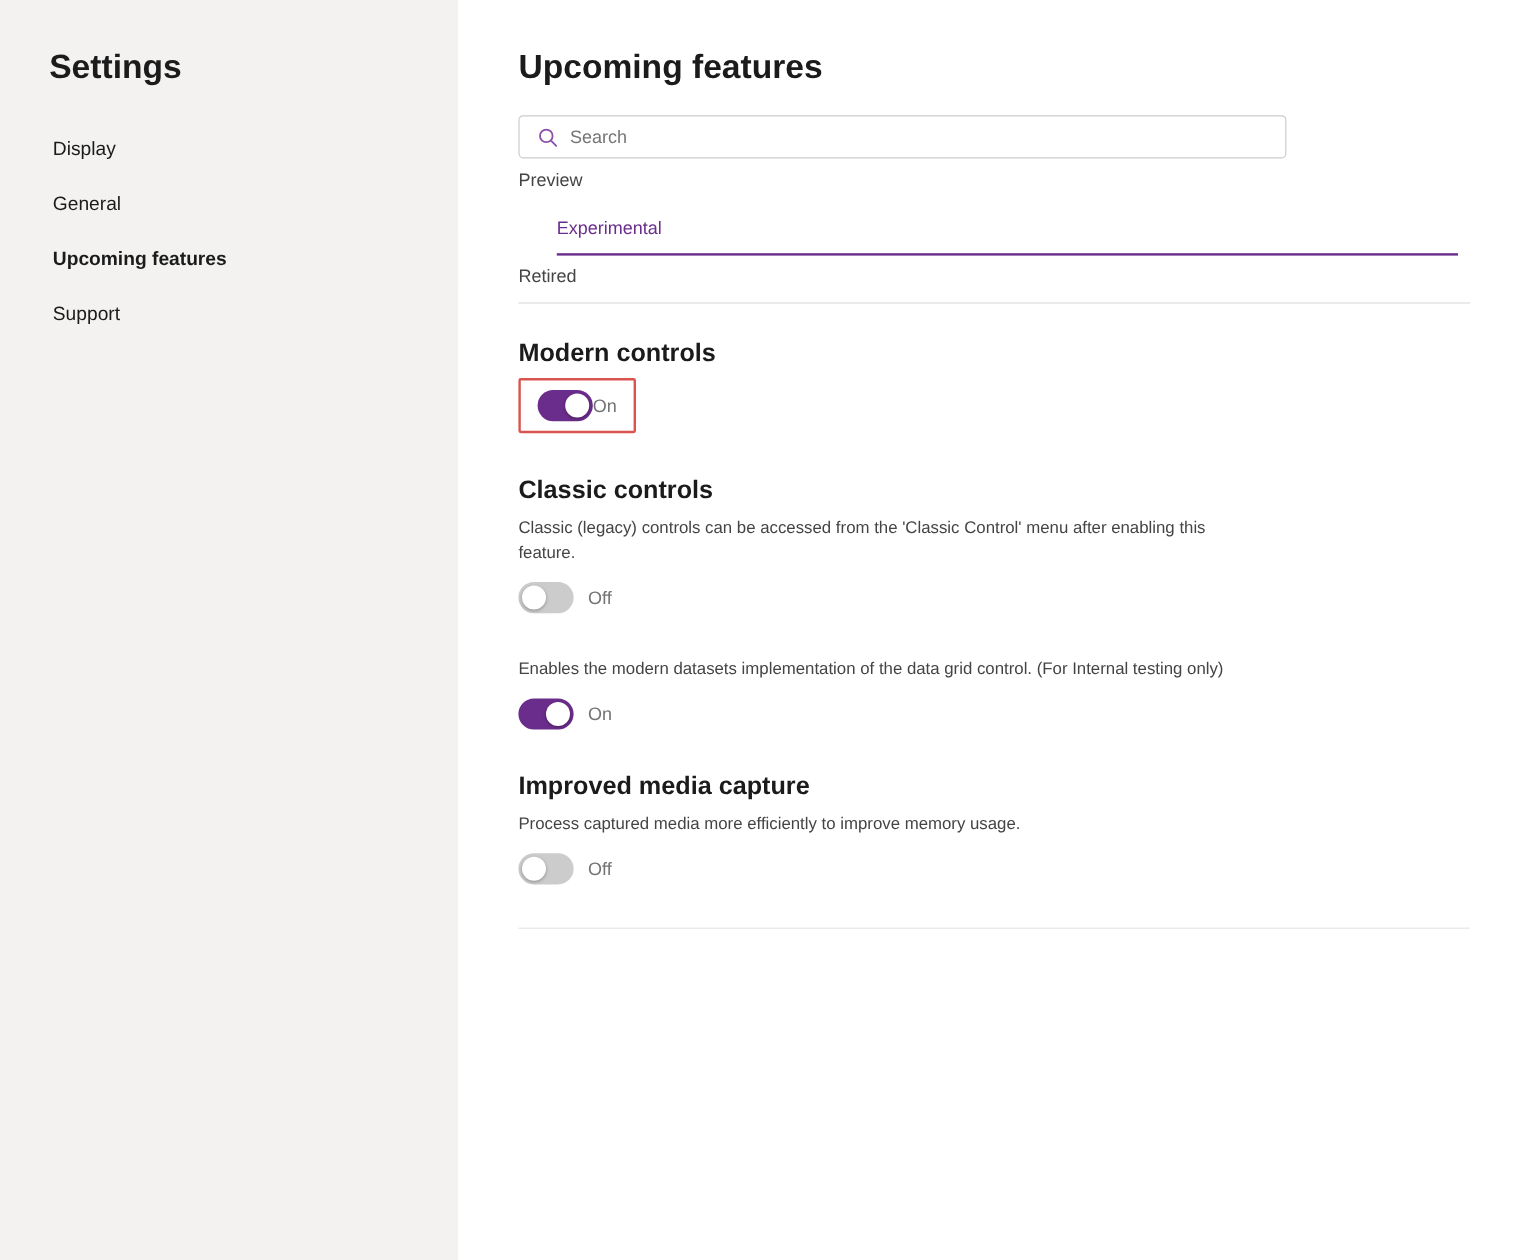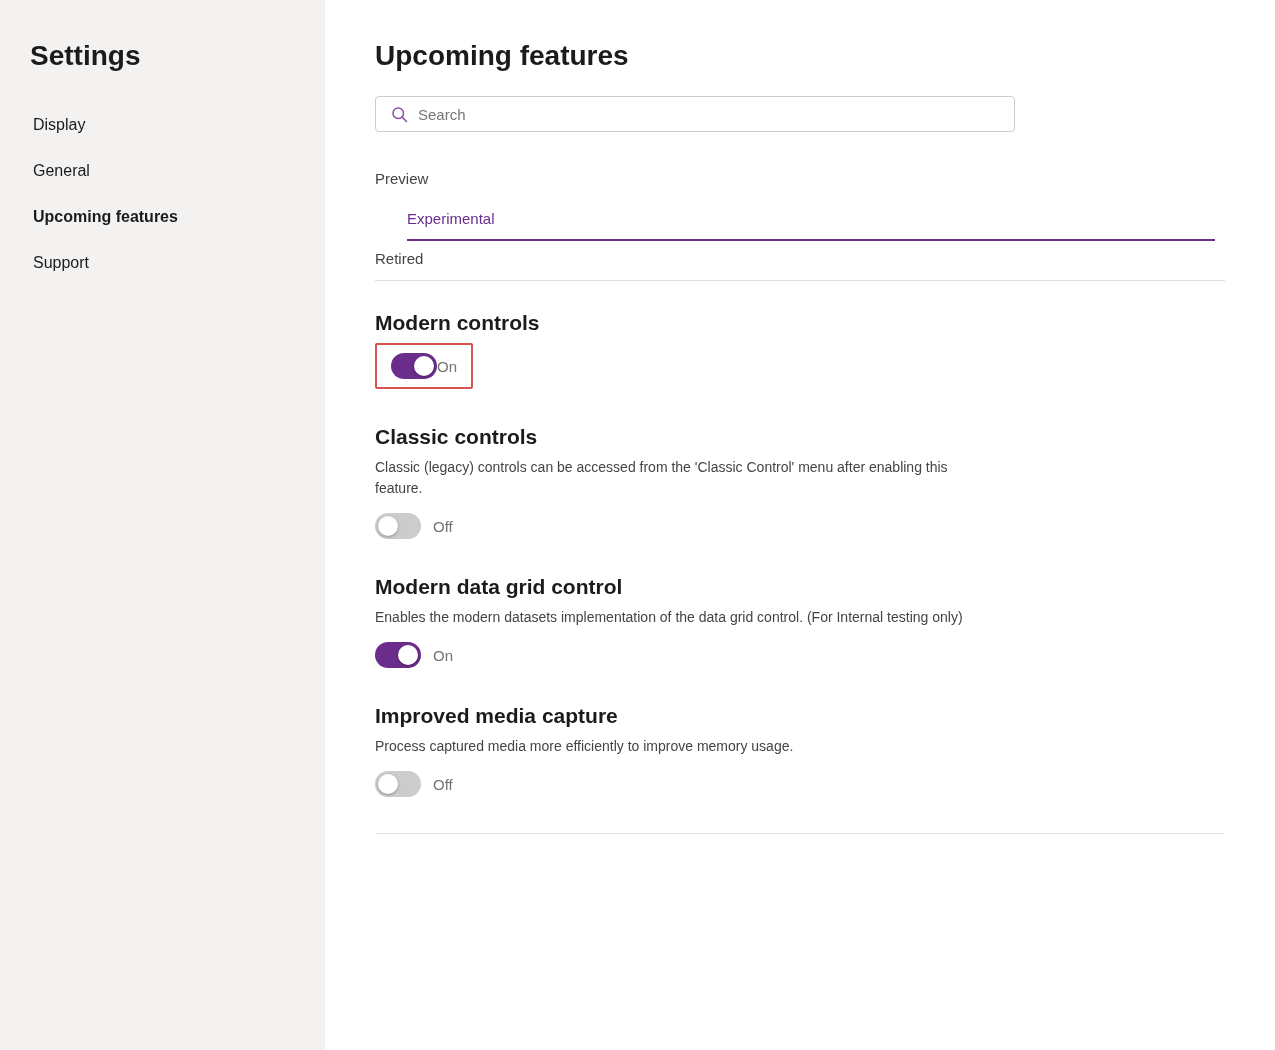--- a/index.html
+++ b/index.html
@@ -6,23 +6,23 @@
     body {
       font-family: 'Segoe UI', Arial, sans-serif;
       display: flex;
       height: 1050px;
       width: 1275px;
       background: #fff;
     }
 
     
     .sidebar {
-      width: 325px;
+      width: 382px;
       background: #f3f2f1;
-      padding: 40px 0 0 0;
+      padding: 40px 0 0 11px;
       flex-shrink: 0;
     }
     .sidebar-title {
       font-size: 28px;
       font-weight: 600;
       color: #1b1b1b;
       padding: 0 30px 30px 30px;
     }
     .sidebar-item {
       padding: 14px 30px;
@@ -52,21 +52,20 @@
     }
 
     
     .search-bar {
       display: flex;
       align-items: center;
       border: 1px solid #ccc;
       border-radius: 4px;
       padding: 8px 14px;
       max-width: 640px;
-      margin-bottom: 28px;
       background: #fff;
     }
     .search-bar input {
       border: none;
       outline: none;
       font-size: 15px;
       color: #666;
       width: 100%;
       margin-left: 10px;
       background: transparent;
@@ -232,21 +231,20 @@
       <label class="toggle">
         <input type="checkbox" style="">
         <div class="toggle-track"></div>
         <div class="toggle-knob"></div>
       </label>
       <span class="toggle-label">Off</span>
     </div>
   </div>
 
   <div class="feature-section">
-    <div class="feature-title">Modern data grid control</div>
     <div class="feature-desc">Enables the modern datasets implementation of the data grid control. (For Internal testing only)</div>
     <div class="toggle-row">
       <label class="toggle">
         <input type="checkbox" checked="" style="">
         <div class="toggle-track on"></div>
         <div class="toggle-knob on"></div>
       </label>
       <span class="toggle-label">On</span>
     </div>
   </div>

